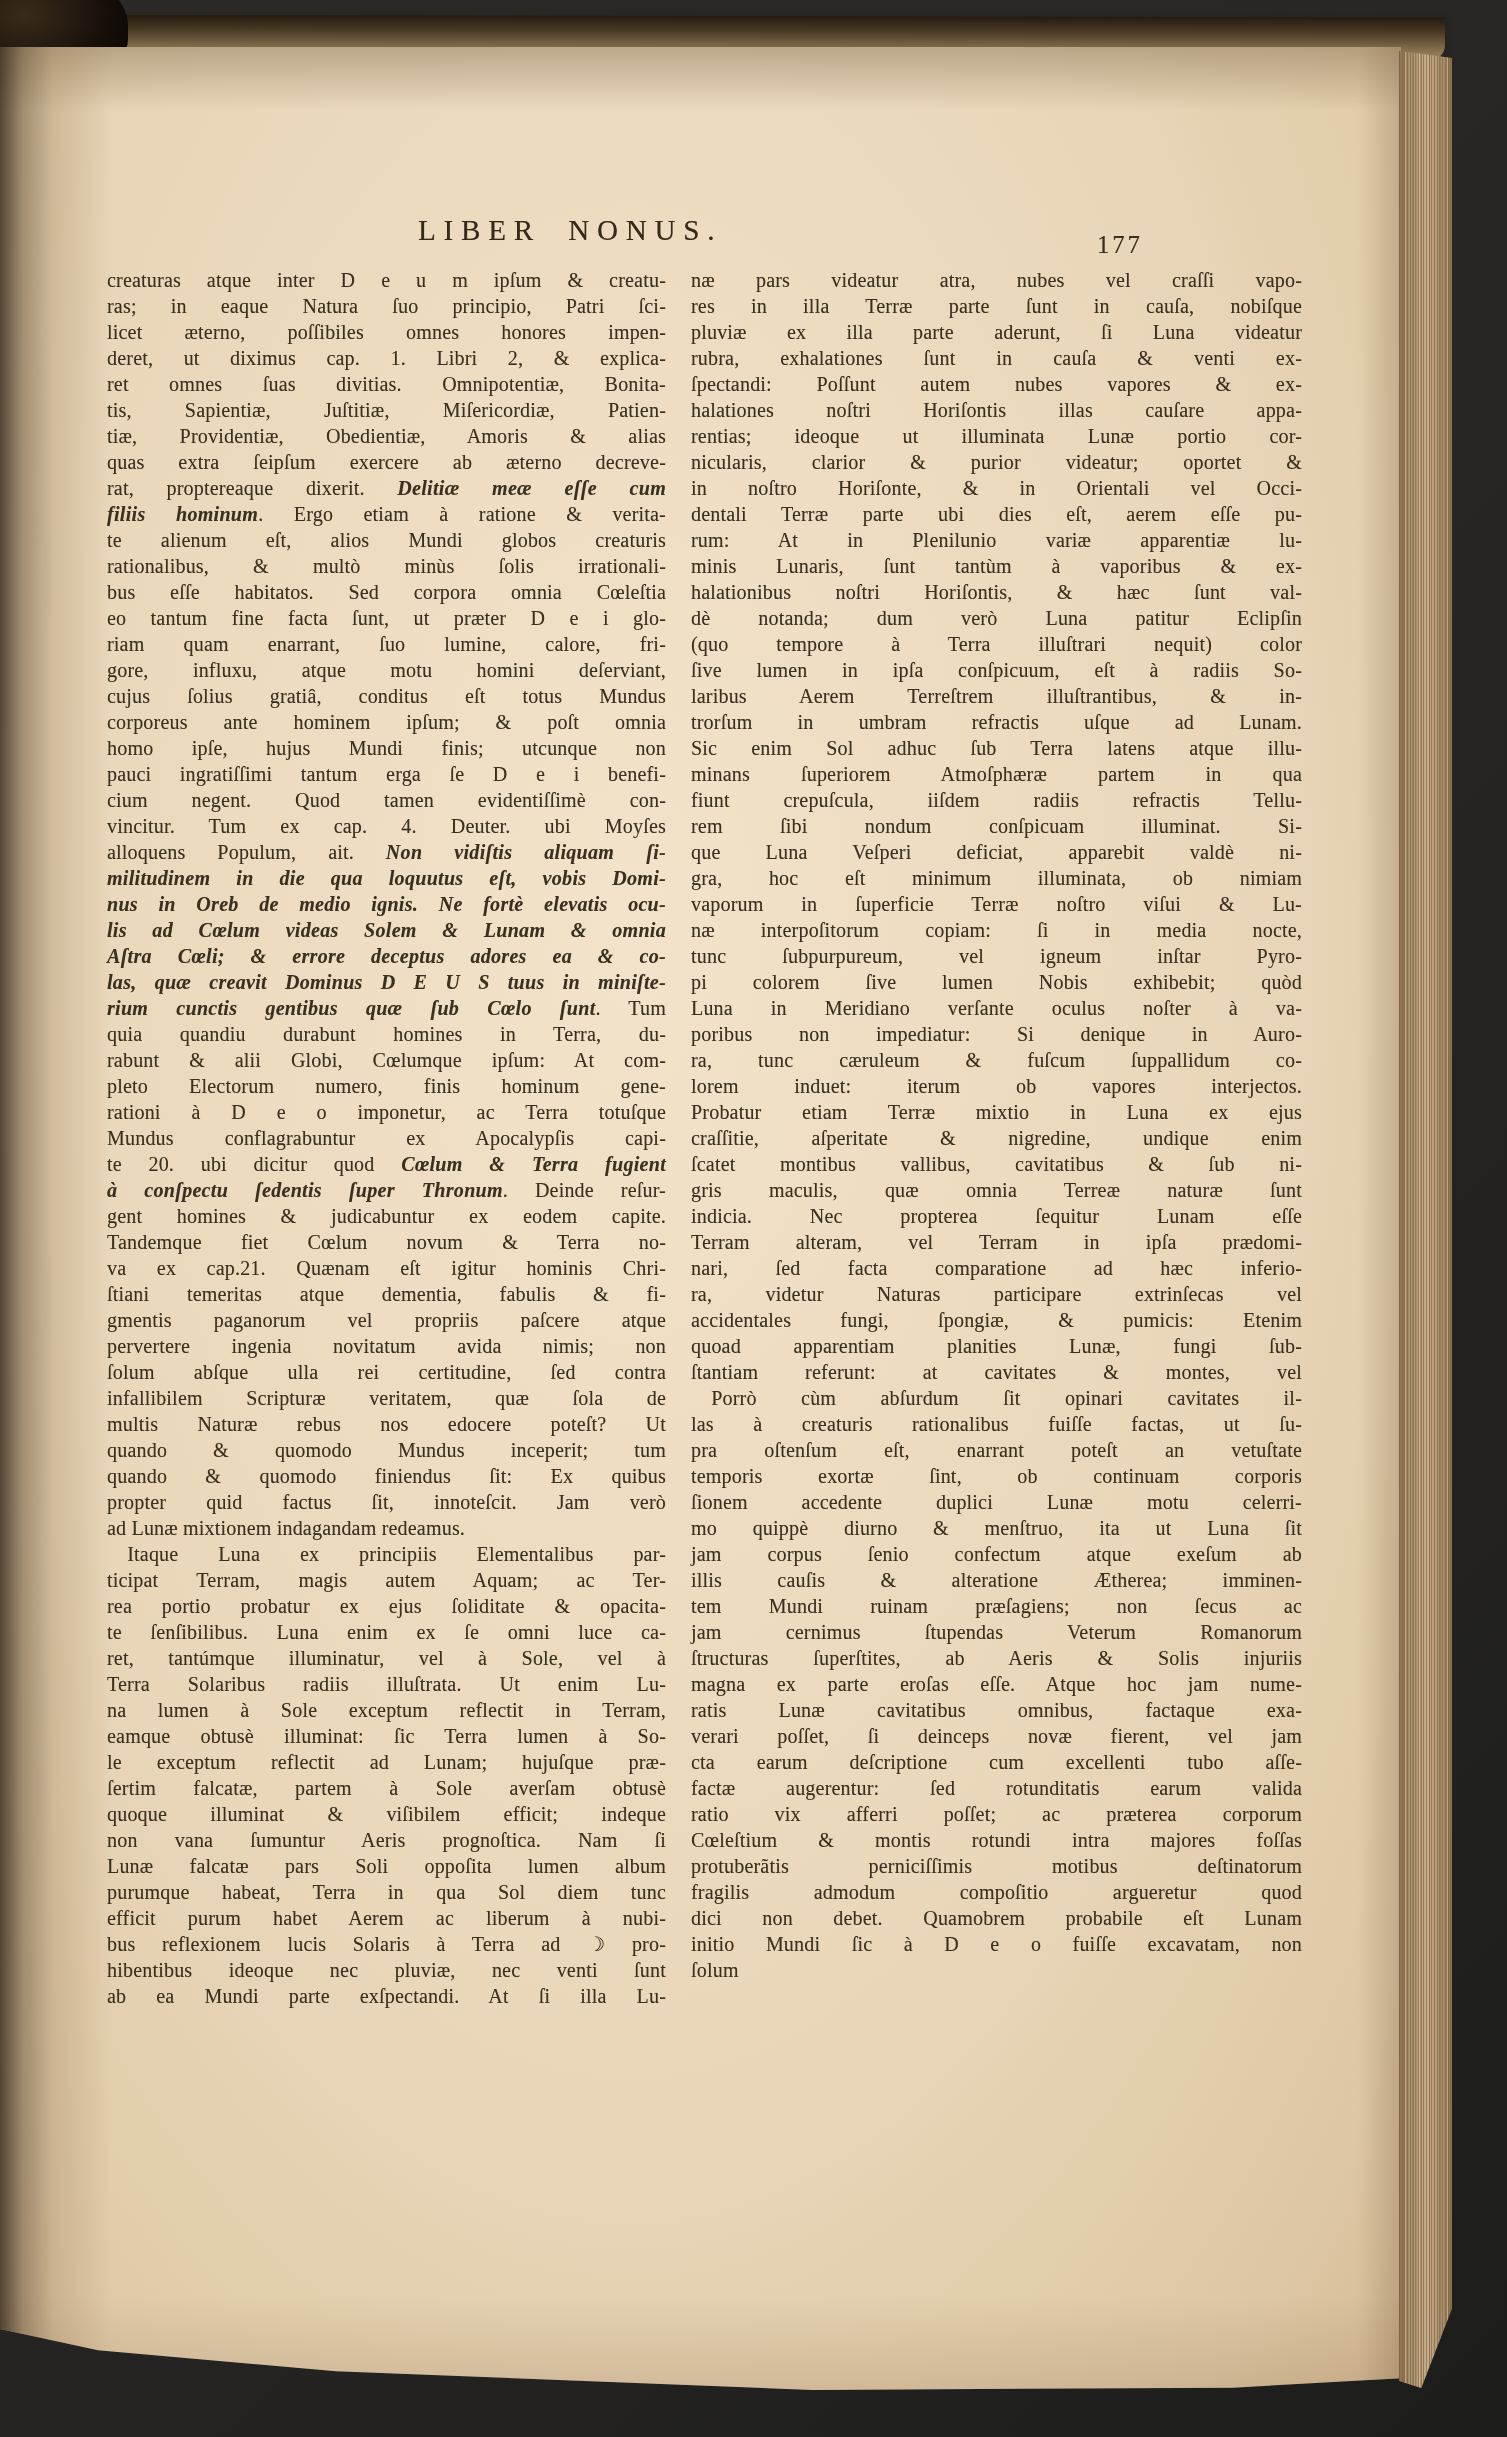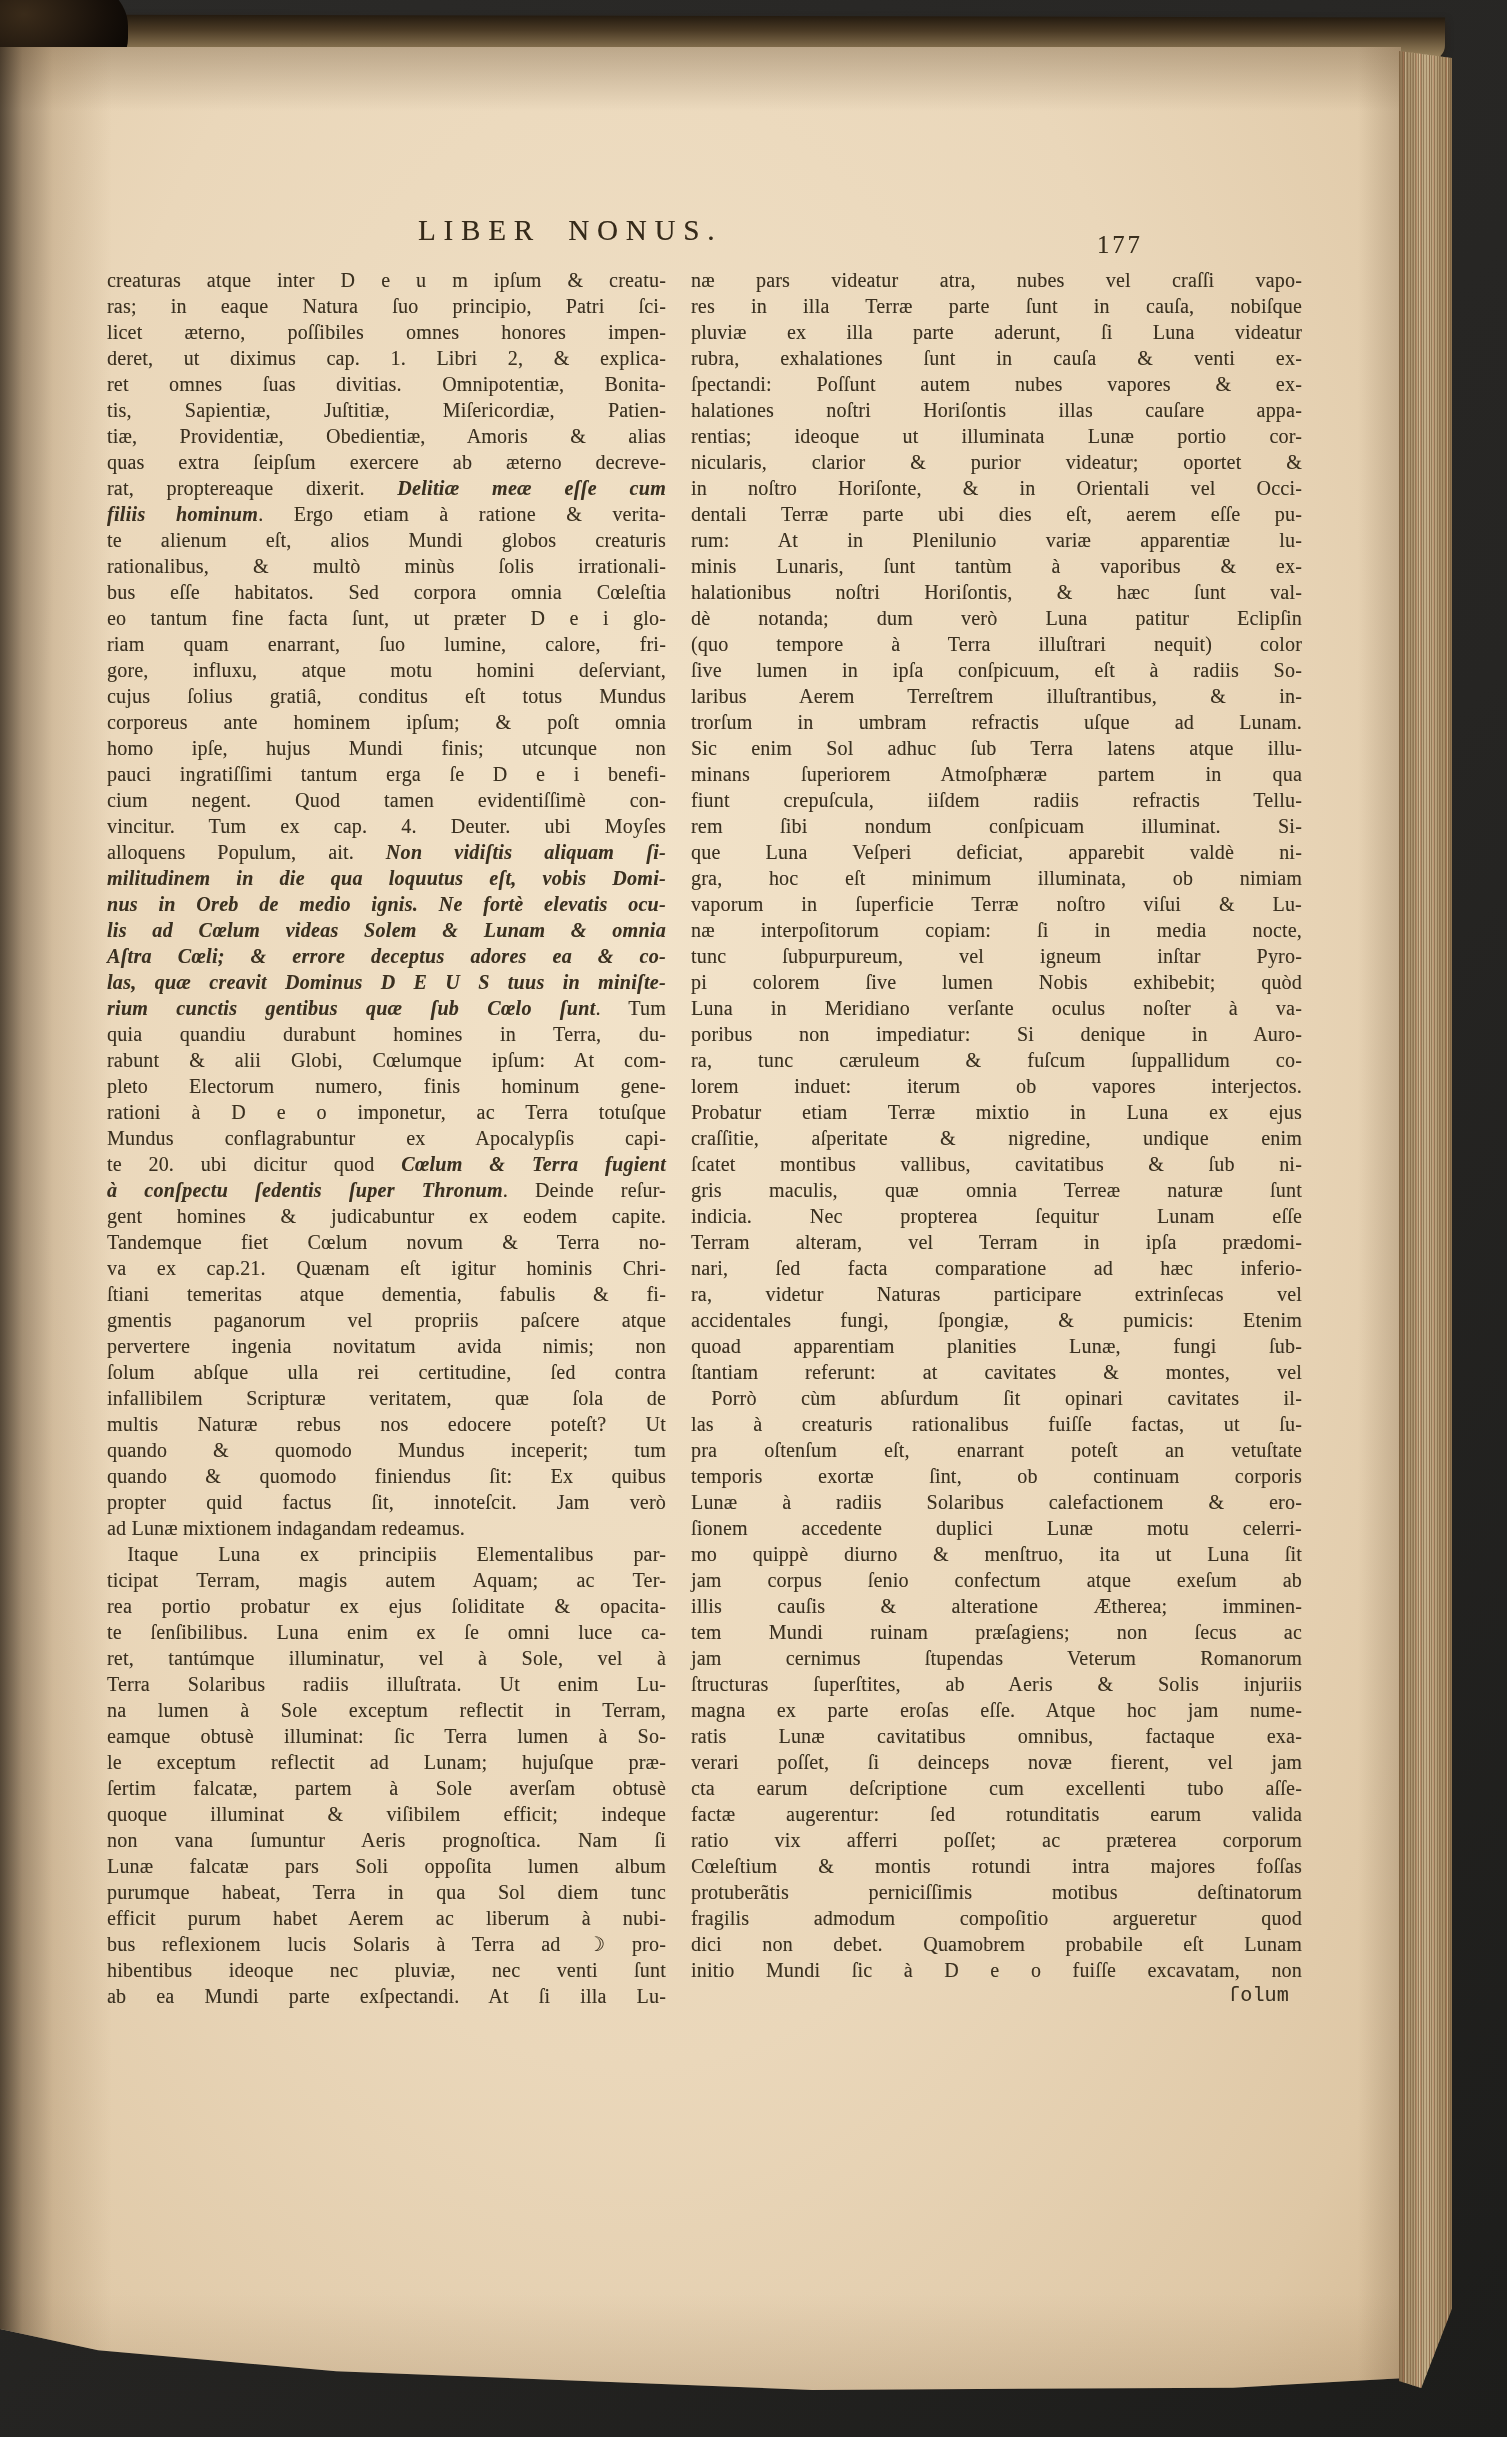--- a/index.html
+++ b/index.html
@@ -59,21 +59,21 @@
     position:absolute;top:220px;
     font-size:20px;line-height:26px;color:#3a3020;
     text-shadow:0.2px 0.2px 0.4px rgba(58,45,26,.35);
     letter-spacing:0.2px;
   }
   .col-left{left:107px;width:559px;}
   .col-right{left:691px;width:611px;}
   .line{text-align:justify;text-align-last:justify;height:26px;white-space:pre-wrap;}
   .line.short{text-align-last:left;}
   .line i{font-style:italic;letter-spacing:0.3px;font-weight:bold;}
-  .catchword{text-align:right;padding-right:13px;height:26px;font-size:20px;font-family:Liberation Mono, monospace;}
+  .catchword{text-align:left;padding-right:13px;height:26px;font-size:20px;}
 </style>
 </head>
 <body>
 
 <div class="scan">
   <div class="top-edge"></div>
   <div class="binding-corner"></div>
 
   <div class="paper">
     <div class="running-head">LIBER  NONUS.</div>
@@ -188,21 +188,20 @@
         <div class="line"><span>Terram alteram, vel Terram in ipſa prædomi-</span></div>
         <div class="line"><span>nari, ſed facta comparatione ad hæc inferio-</span></div>
         <div class="line"><span>ra, videtur Naturas participare extrinſecas vel</span></div>
         <div class="line"><span>accidentales fungi, ſpongiæ, &amp; pumicis: Etenim</span></div>
         <div class="line"><span>quoad apparentiam planities Lunæ, fungi ſub-</span></div>
         <div class="line"><span>ſtantiam referunt: at cavitates &amp; montes, vel</span></div>
         <div class="line"><span> Porrò cùm abſurdum ſit opinari cavitates il-</span></div>
         <div class="line"><span>las à creaturis rationalibus fuiſſe factas, ut ſu-</span></div>
         <div class="line"><span>pra oſtenſum eſt, enarrant poteſt an vetuſtate</span></div>
         <div class="line"><span>temporis exortæ ſint, ob continuam corporis</span></div>
-        <div class="line"><span>Lunæ à radiis Solaribus calefactionem &amp; ero-</span></div>
         <div class="line"><span>ſionem accedente duplici Lunæ motu celerri-</span></div>
         <div class="line"><span>mo quippè diurno &amp; menſtruo, ita ut Luna ſit</span></div>
         <div class="line"><span>jam corpus ſenio confectum atque exeſum ab</span></div>
         <div class="line"><span>illis cauſis &amp; alteratione Ætherea; imminen-</span></div>
         <div class="line"><span>tem Mundi ruinam præſagiens; non ſecus ac</span></div>
         <div class="line"><span>jam cernimus ſtupendas Veterum Romanorum</span></div>
         <div class="line"><span>ſtructuras ſuperſtites, ab Aeris &amp; Solis injuriis</span></div>
         <div class="line"><span>magna ex parte eroſas eſſe. Atque hoc jam nume-</span></div>
         <div class="line"><span>ratis Lunæ cavitatibus omnibus, factaque exa-</span></div>
         <div class="line"><span>verari poſſet, ſi deinceps novæ fierent, vel jam</span></div>

